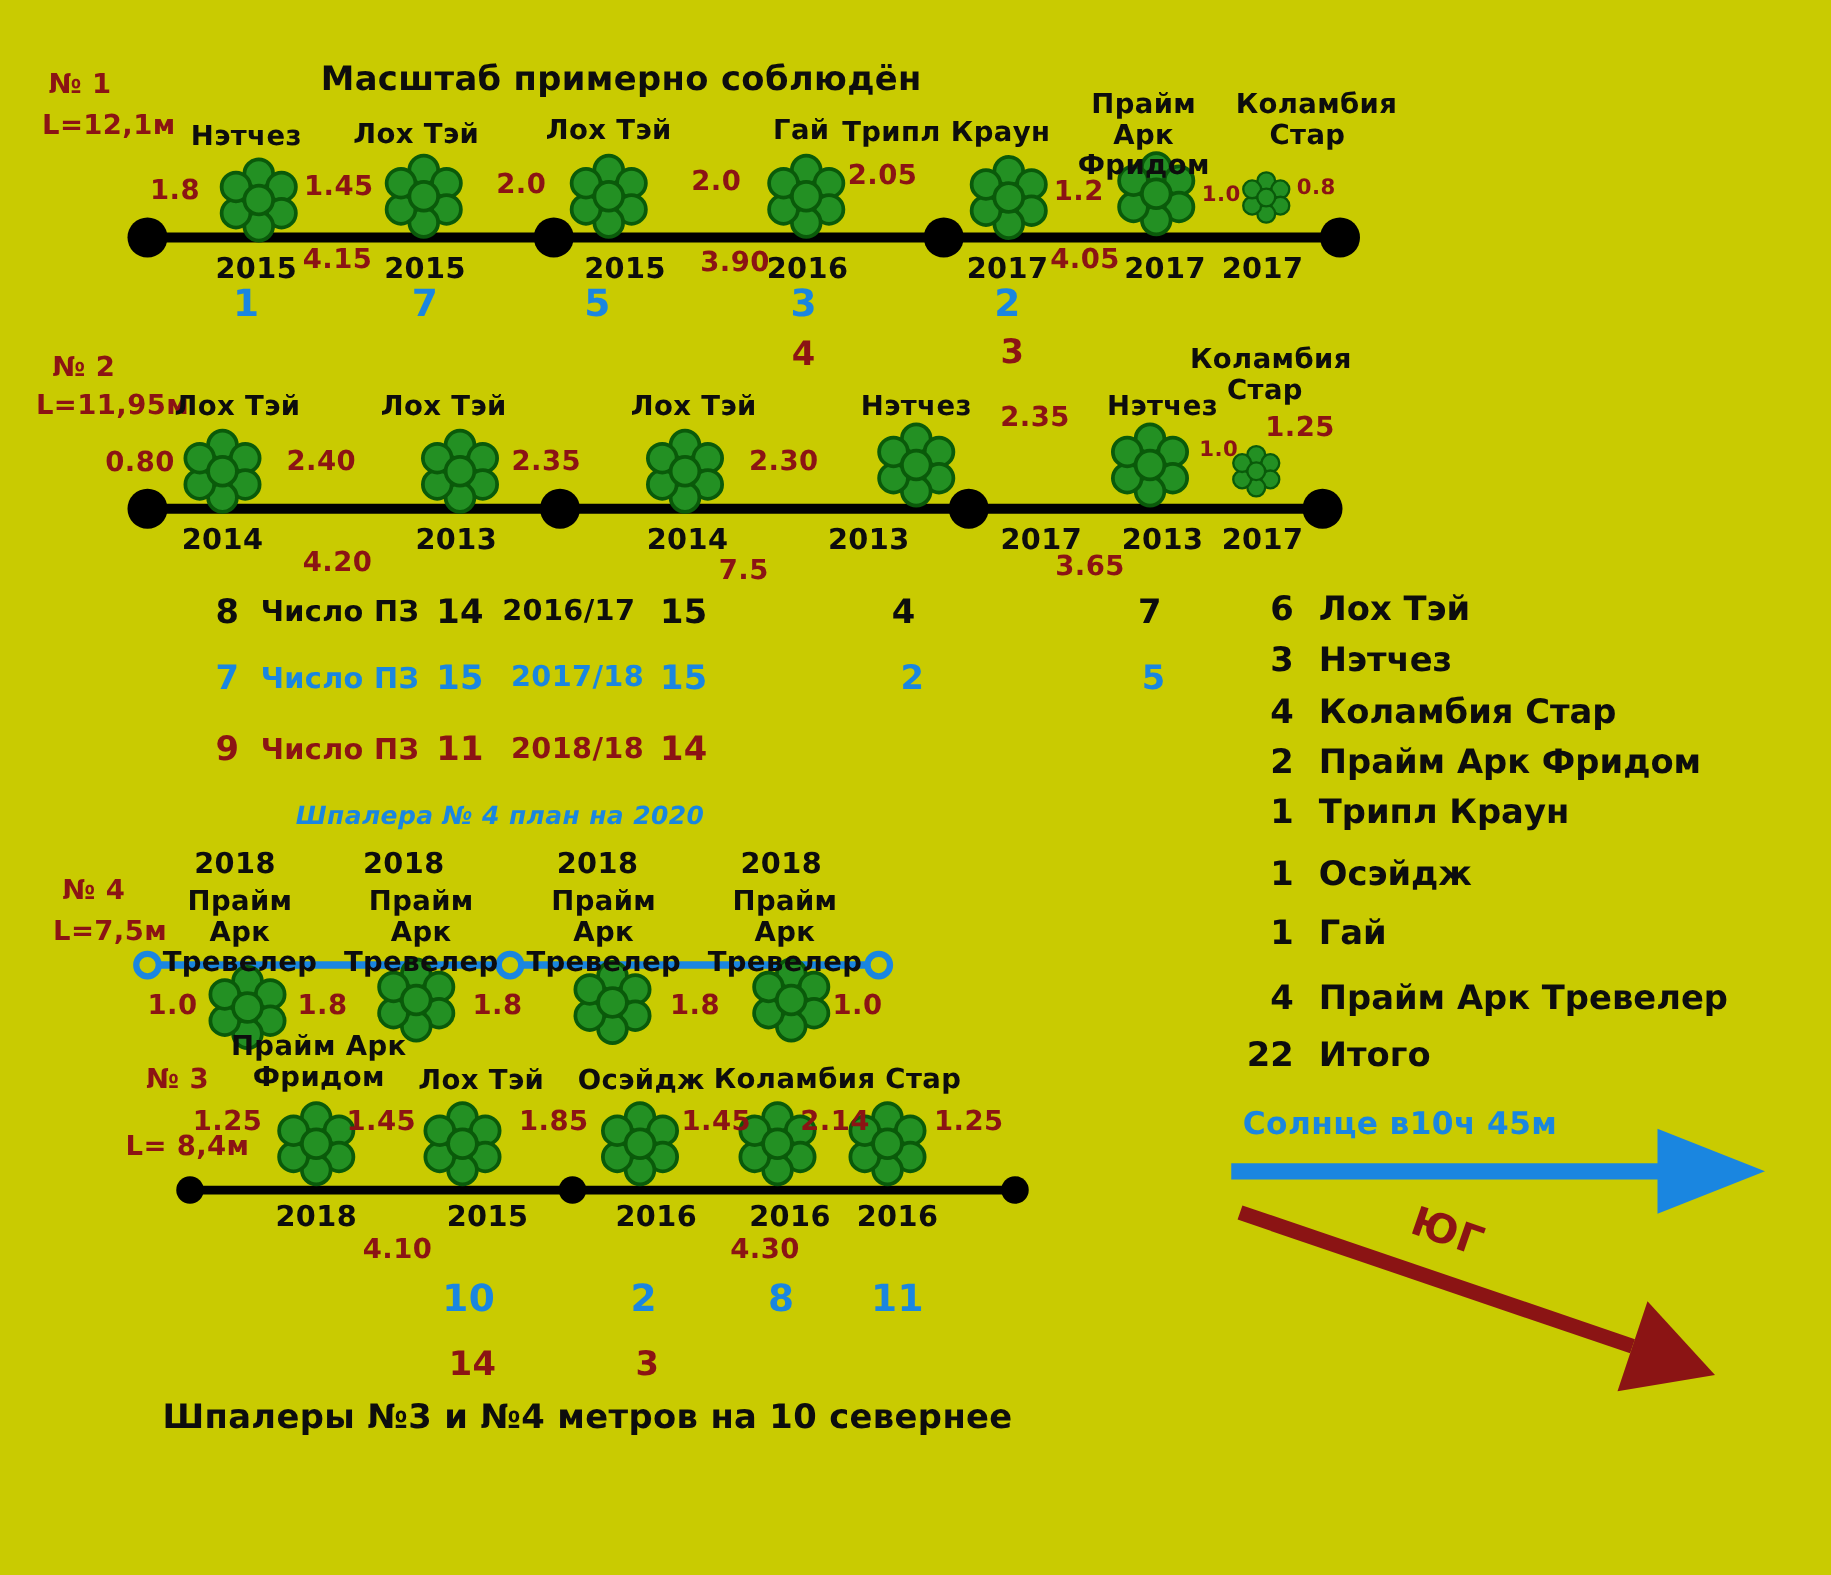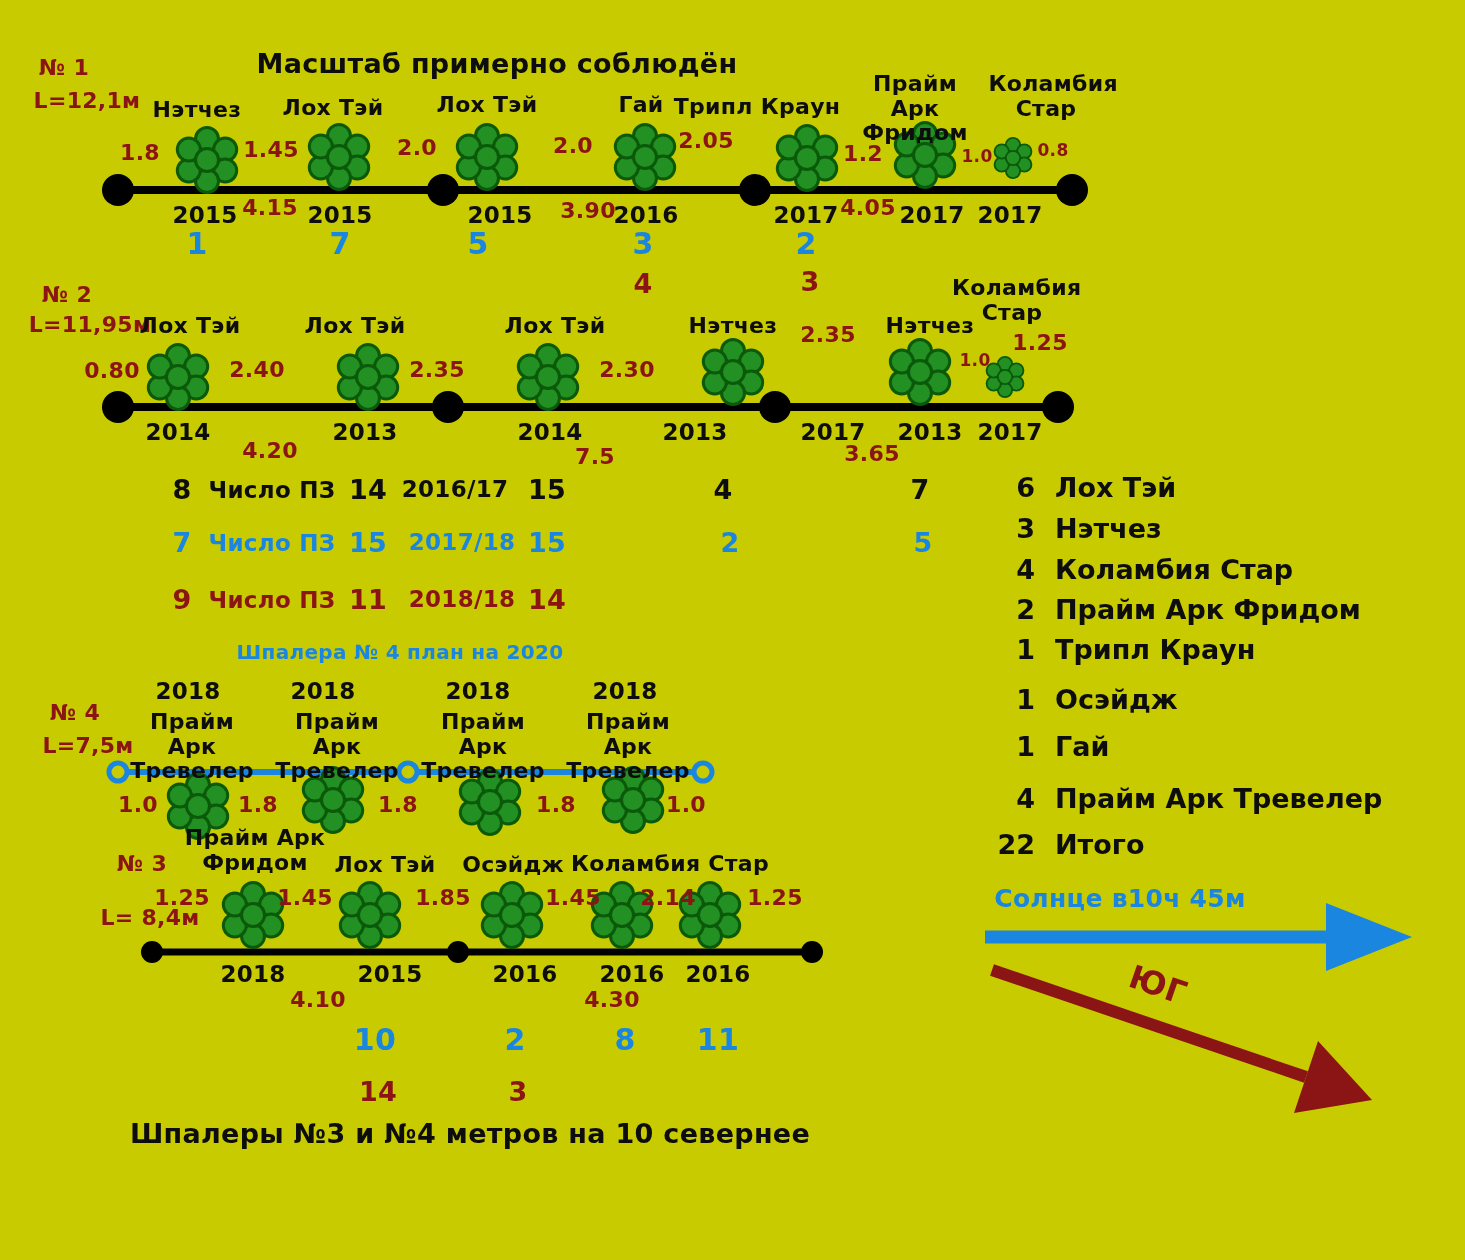--- a/index.html
+++ b/index.html
@@ -5,21 +5,21 @@
   html,body{margin:0;padding:0;}
   body{font-family:"DejaVu Sans","Liberation Sans",sans-serif;}
   #canvas{position:relative;width:1465px;height:1260px;background:#c9cb01;overflow:hidden;}
   svg.layer{position:absolute;left:0;top:0;z-index:0;}
   .t{position:absolute;font-weight:700;white-space:nowrap;transform:translateX(-50%);z-index:2;letter-spacing:.3px;}
   .wrap{white-space:normal;text-align:center;line-height:1.12;}
   .red{color:#8b1414;}
   .blue{color:#1a86e0;}
   .blk{color:#0d0d0d;}
   .f17{font-size:17px;}
-  .f20{font-size:20px;}
+  .f20{font-size:20px;font-style:italic;}
   .f22{font-size:22px;}
   .f23{font-size:23px;}
   .f25{font-size:25px;}
   .f27{font-size:27px;}
   .f30{font-size:30px;}
   .f32{font-size:32px;}
   .f48{font-size:48px;}
   .legend-item{position:absolute;left:985px;display:flex;gap:20px;z-index:2;color:#0d0d0d;font-weight:700;font-size:27px;}
   .legend-item .num{width:50px;text-align:right;display:inline-block;}
 </style>

